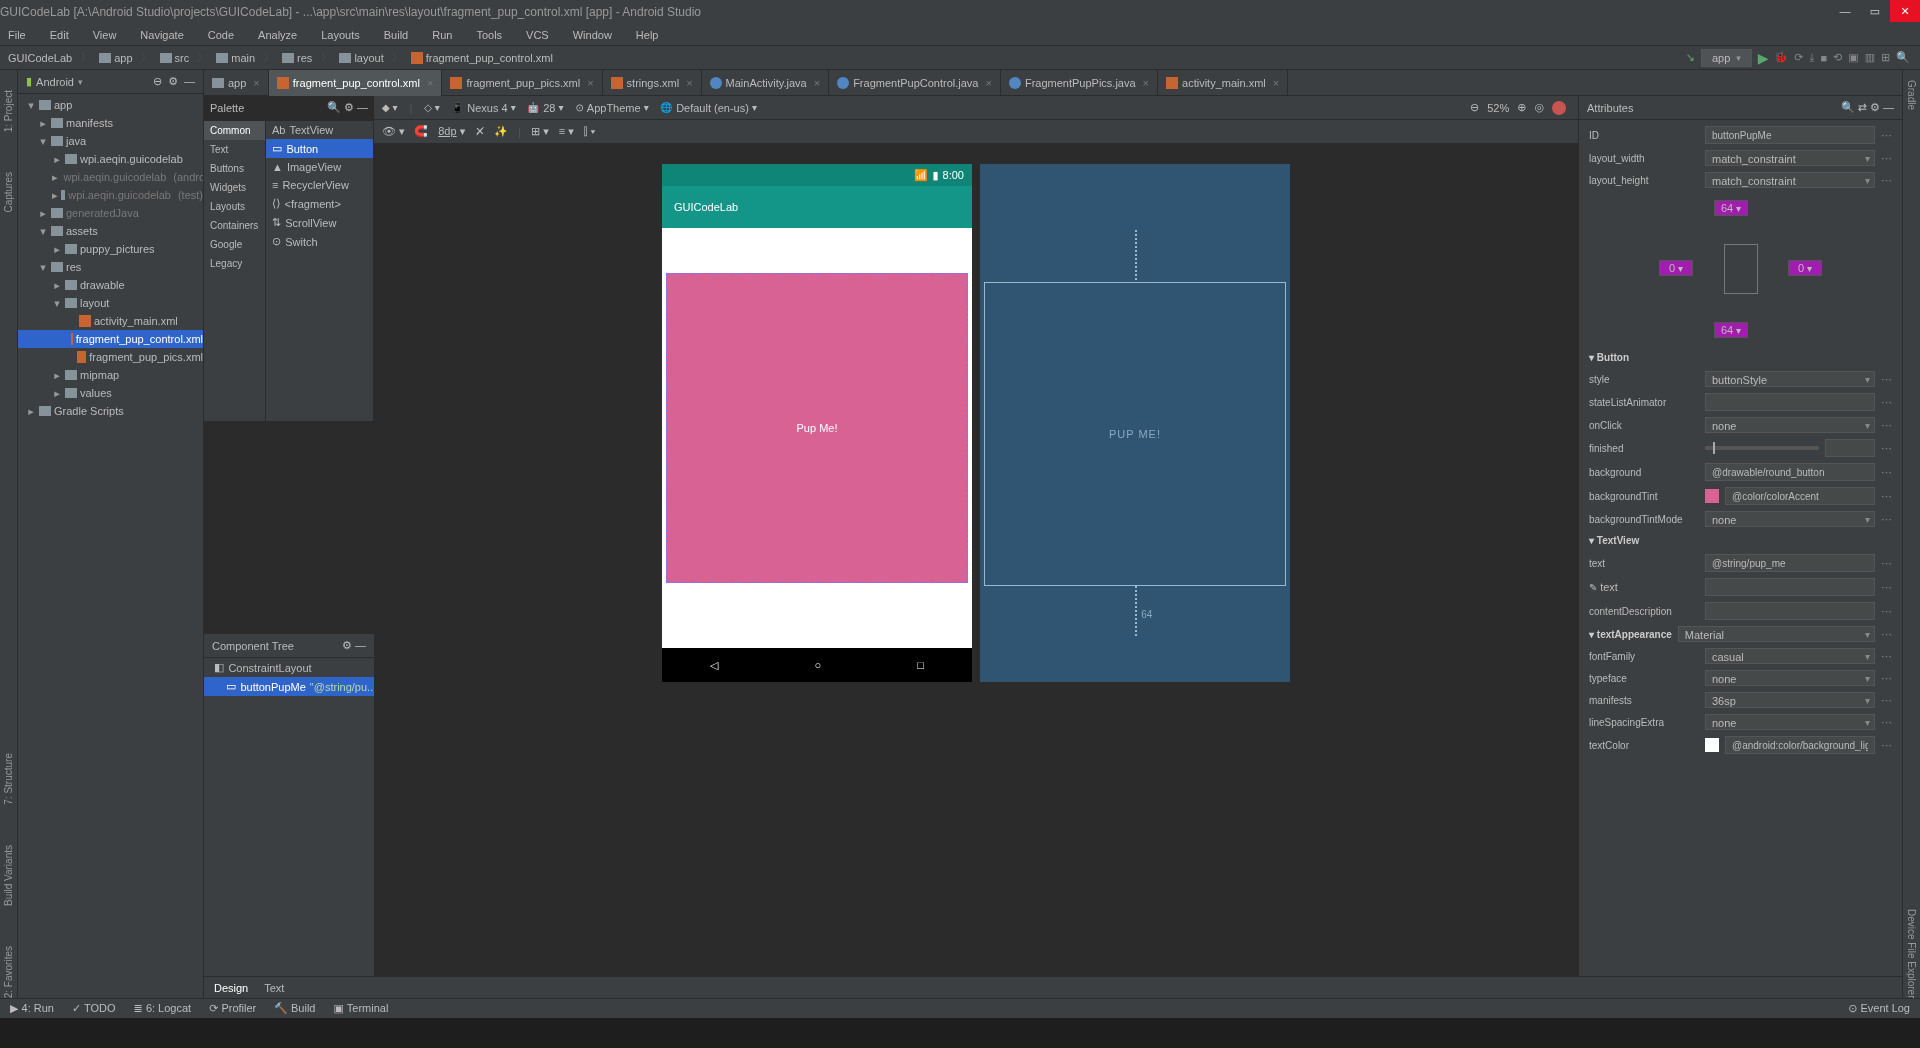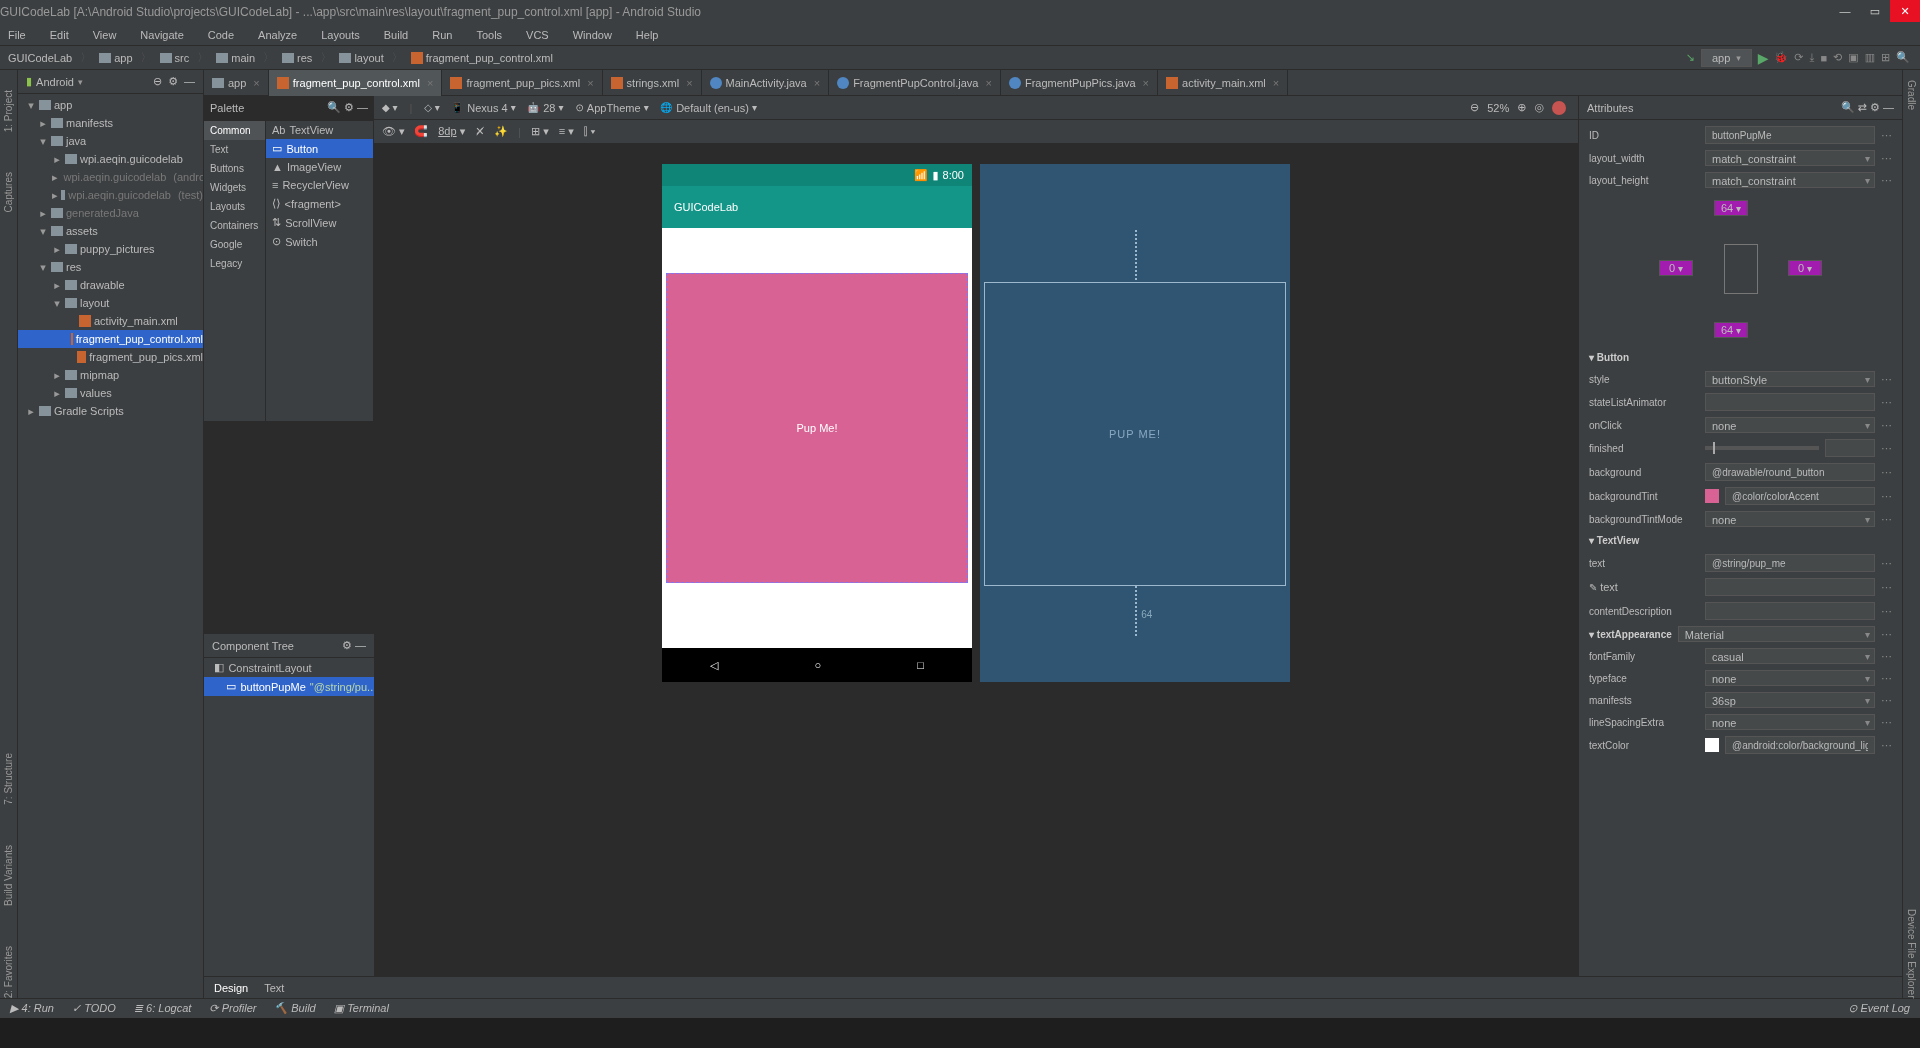--- a/index.html
+++ b/index.html
@@ -117,21 +117,21 @@
 
 .section-h { font-size: 10px; font-weight: bold; color: #ccc; padding: 2px 0; }
 .section-h::before { content: '▾ '; }
 .color-chip { width: 14px; height: 14px; display: inline-block; }
 
 
 .design-tabs { height: 22px; background: #3c3f41; border-top: 1px solid #2b2b2b; display: flex; align-items: center; padding-left: 10px; gap: 16px; }
 .design-tabs span.active { color: #fff; }
 
 
-.toolwinbar { height: 20px; background: #3c3f41; border-top: 1px solid #2b2b2b; display: flex; align-items: center; padding: 0 10px; gap: 18px; justify-content: space-between; font-size: 10px; font-style: italic; }
+.toolwinbar { height: 20px; background: #3c3f41; border-top: 1px solid #2b2b2b; display: flex; align-items: center; padding: 0 10px; gap: 18px; justify-content: space-between; font-size: 10px; }
 .twb-left { display: flex; gap: 18px; }
 .statusbar-ide { height: 20px; background: #3c3f41; border-top: 1px solid #2b2b2b; display: flex; align-items: center; justify-content: space-between; padding: 0 10px; font-size: 10px; color: #888; }
 .error-dot { width: 14px; height: 14px; background: #c75450; border-radius: 50%; display: inline-block; margin-right: 4px; }
 
 
 .wintaskbar { height: 30px; background: #1e1e1e; position: absolute; bottom: 0; left: 0; right: 0; }
 
 .triangle-down { font-size: 9px; color: #999; }
 </style>
 </head>

